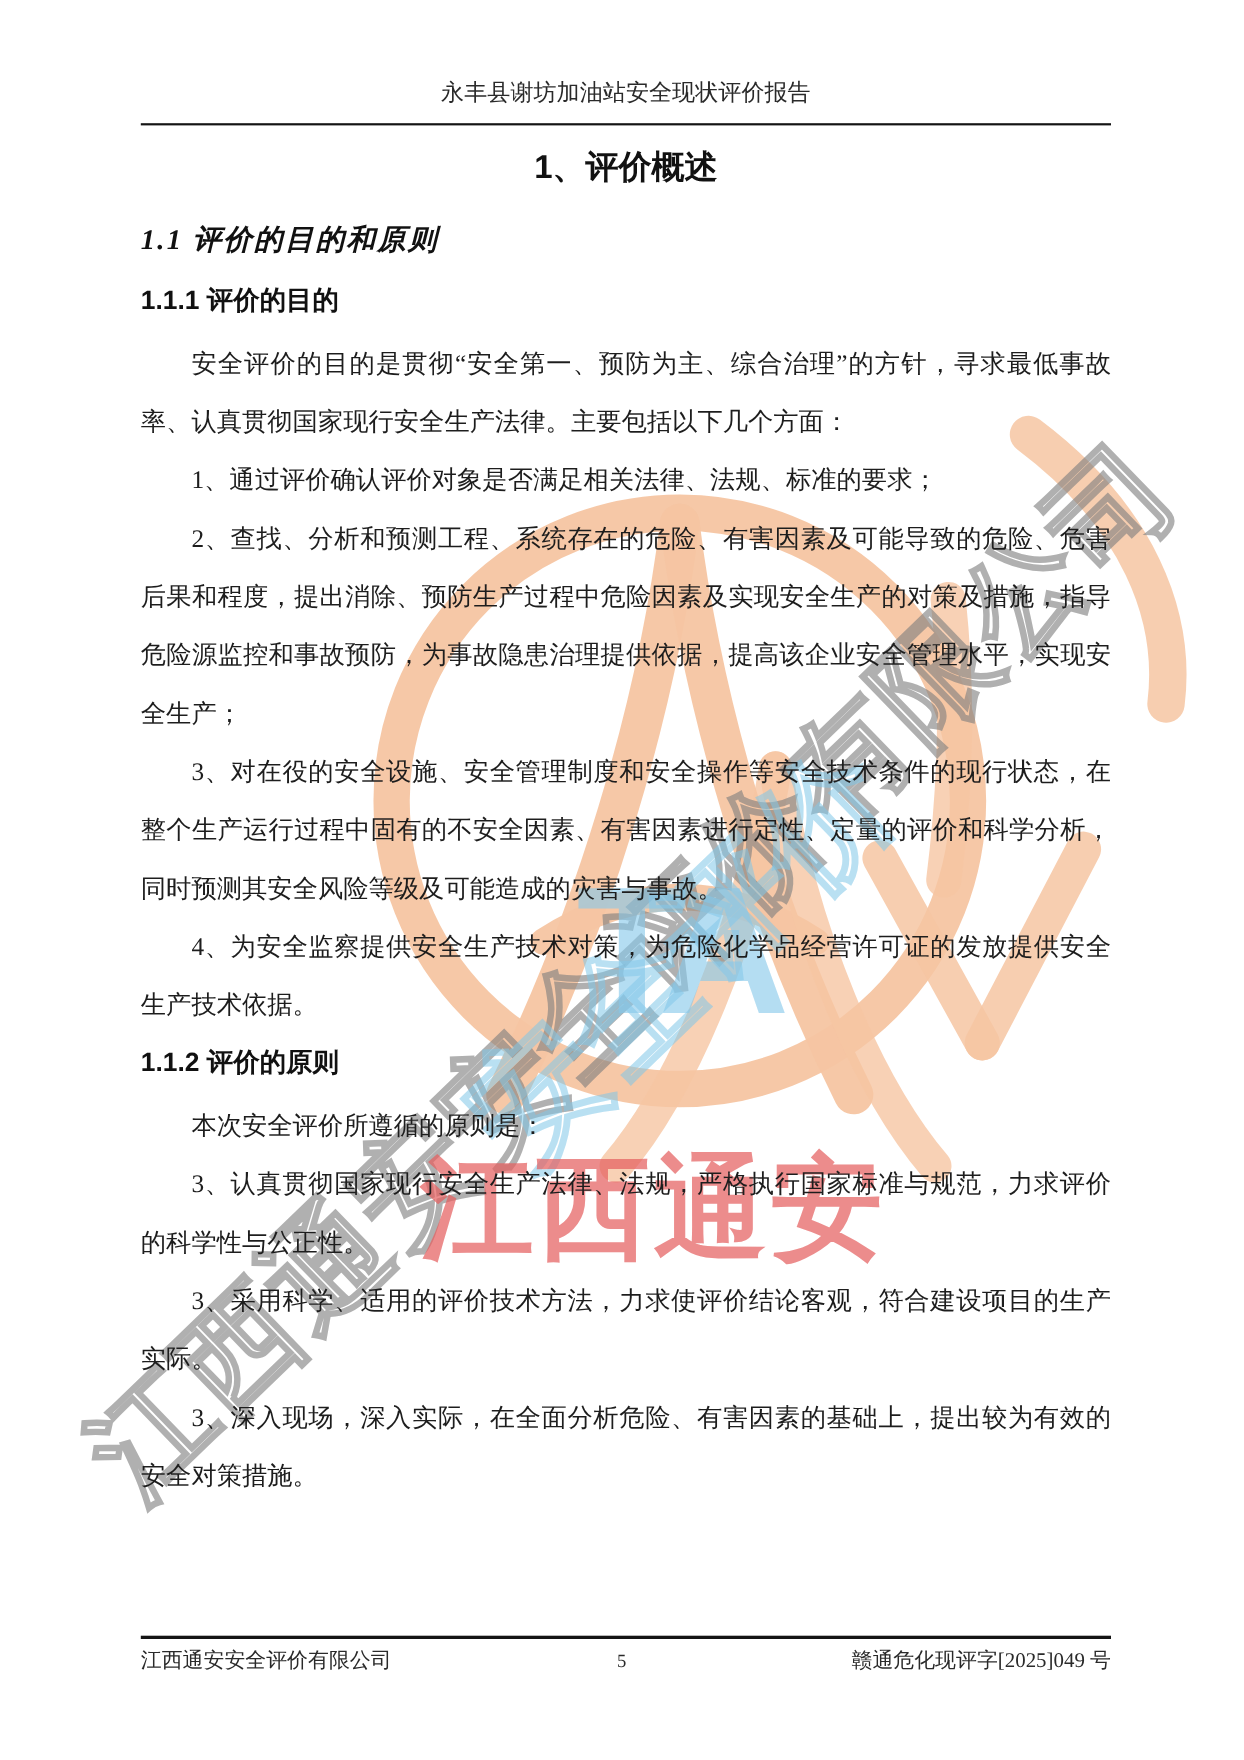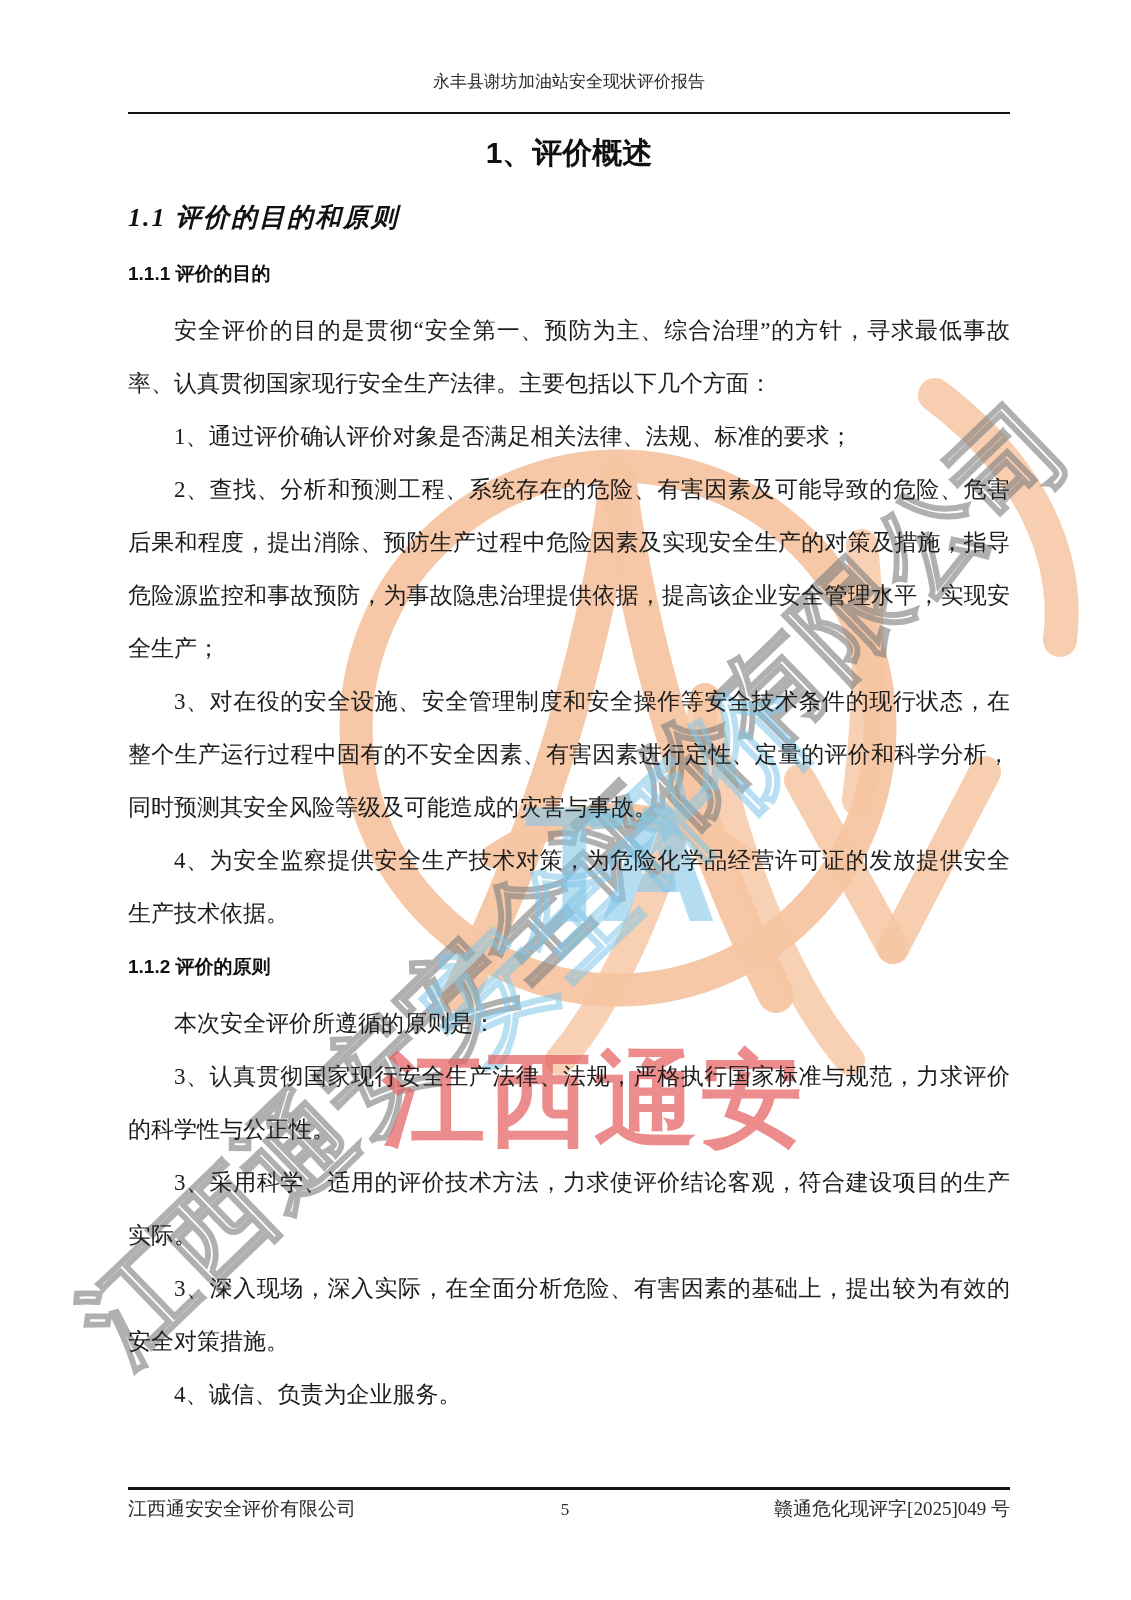--- a/index.html
+++ b/index.html
@@ -62,21 +62,21 @@
     line-height:112px;
     letter-spacing:3px;
     color:rgba(229,96,96,0.72);
     white-space:nowrap;
   }
 
   
   .header{
     position:absolute;left:128px;top:70px;width:882px;z-index:2;
     text-align:center;
-    font-size:17px;
+    font-size:21px;
     color:#2a2a2a;
   }
   .header-rule{
     position:absolute;left:128px;top:112px;width:882px;z-index:2;
     border-top:2.5px solid #141414;
   }
   .footer-rule{
     position:absolute;left:128px;top:1487px;width:882px;z-index:2;
     border-top:3px solid #141414;
   }
@@ -105,21 +105,21 @@
     font-weight:bold;
     font-style:italic;          
     font-size:26px;line-height:40px;
     letter-spacing:2px;
     color:#111;
   }
   .h3{
     margin:0 0 12px 0;
     font-family:"Liberation Sans", sans-serif;
     font-weight:bold;
-    font-size:19px;line-height:36px;
+    font-size:24px;line-height:36px;
     color:#111;
   }
   .h3.second{margin-top:9px;}
   .content p{
     margin:0;
     font-size:23px;
     line-height:53px;
     text-align:justify;
     text-indent:2em;
     color:#1d1d1d;
@@ -175,21 +175,20 @@
     <p>2、查找、分析和预测工程、系统存在的危险、有害因素及可能导致的危险、危害后果和程度，提出消除、预防生产过程中危险因素及实现安全生产的对策及措施，指导危险源监控和事故预防，为事故隐患治理提供依据，提高该企业安全管理水平，实现安全生产；</p>
     <p>3、对在役的安全设施、安全管理制度和安全操作等安全技术条件的现行状态，在整个生产运行过程中固有的不安全因素、有害因素进行定性、定量的评价和科学分析，同时预测其安全风险等级及可能造成的灾害与事故。</p>
     <p>4、为安全监察提供安全生产技术对策，为危险化学品经营许可证的发放提供安全生产技术依据。</p>
 
     <h3 class="h3 second">1.1.2 评价的原则</h3>
 
     <p>本次安全评价所遵循的原则是：</p>
     <p>3、认真贯彻国家现行安全生产法律、法规，严格执行国家标准与规范，力求评价的科学性与公正性。</p>
     <p>3、采用科学、适用的评价技术方法，力求使评价结论客观，符合建设项目的生产实际。</p>
     <p>3、深入现场，深入实际，在全面分析危险、有害因素的基础上，提出较为有效的安全对策措施。</p>
-    <p>4、诚信、负责为企业服务。</p>
   </div>
 
   <div class="footer-rule"></div>
   <div class="footer">
     <span>江西通安安全评价有限公司</span>
     <span class="pageno">5</span>
     <span>赣通危化现评字[2025]049 号</span>
   </div>
 
 </div>

